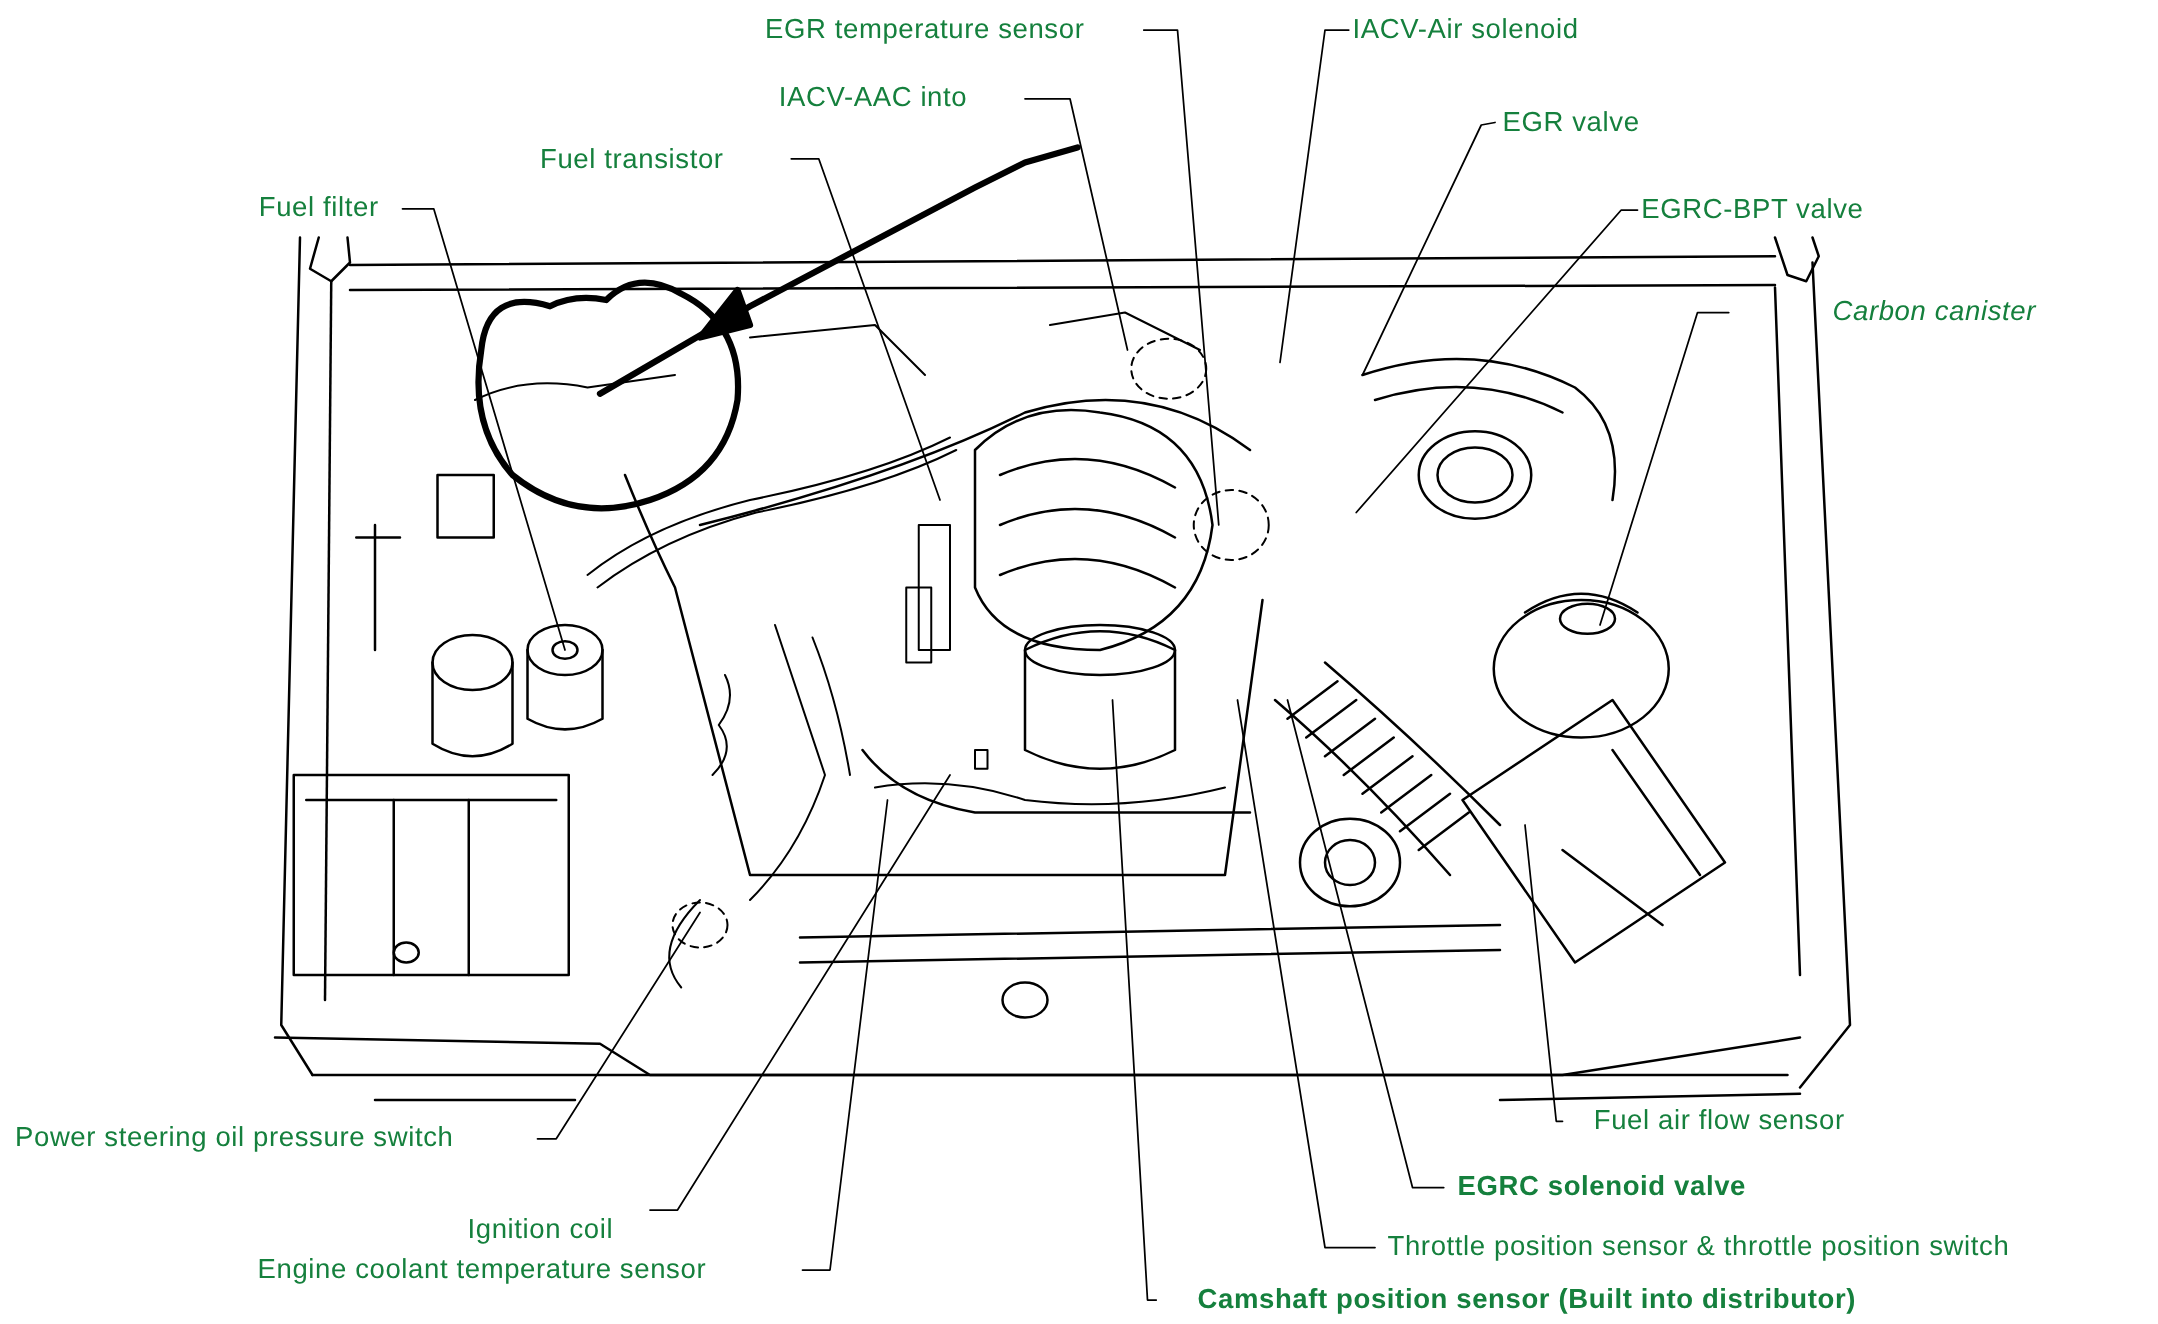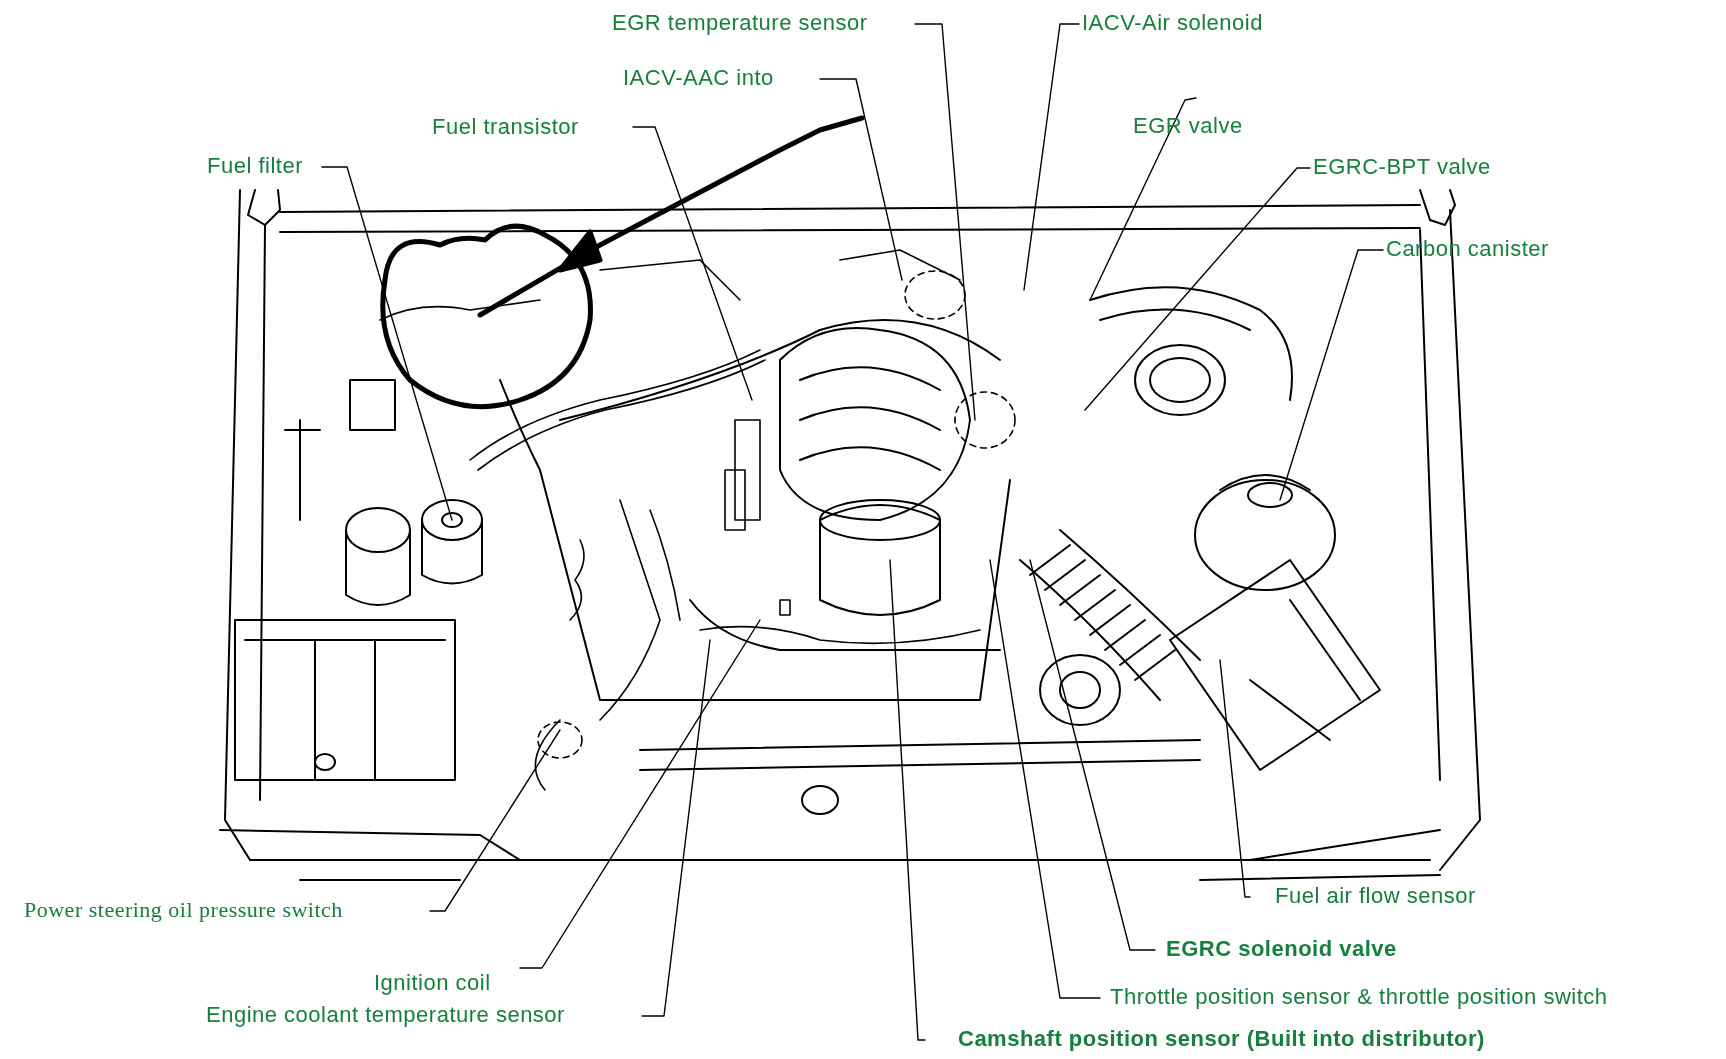--- a/index.html
+++ b/index.html
@@ -119,24 +119,24 @@
     <path d="M1155 950 L1130 950 L1030 560"></path>
     <path d="M642 1016 L664 1016 L710 640"></path>
     <path d="M1100 998 L1060 998 L990 560"></path>
     <path d="M925 1040 L918 1040 L890 560"></path>
   </g>
 </svg>
 
 <div class="lbl" style="left:612px;top:12px;">EGR temperature sensor</div>
 <div class="lbl" style="left:1082px;top:12px;">IACV-Air solenoid</div>
 <div class="lbl" style="left:623px;top:67px;">IACV-AAC into</div>
-<div class="lbl" style="left:1133px;top:87px;margin-top:28px;">EGR valve</div>
+<div class="lbl" style="left:1202px;top:87px;">EGR valve</div>
 <div class="lbl" style="left:432px;top:116px;">Fuel transistor</div>
 <div class="lbl" style="left:1313px;top:156px;">EGRC-BPT valve</div>
 <div class="lbl" style="left:207px;top:155px;">Fuel filter</div>
-<div class="lbl" style="left:1386px;top:238px;">Carbon canister</div>
-<div class="lbl" style="left:24px;top:899px;font-family:Liberation Serif, serif;">Power steering oil pressure switch</div>
+<div class="lbl" style="left:1466px;top:238px;font-style:italic;">Carbon canister</div>
+<div class="lbl" style="left:12px;top:899px;">Power steering oil pressure switch</div>
 <div class="lbl" style="left:1275px;top:885px;">Fuel air flow sensor</div>
 <div class="lbl" style="left:374px;top:956px;margin-top:16px;">Ignition coil</div>
 <div class="lbl" style="left:1166px;top:938px;font-weight:bold;">EGRC solenoid valve</div>
 <div class="lbl" style="left:206px;top:1004px;">Engine coolant temperature sensor</div>
 <div class="lbl" style="left:1110px;top:986px;">Throttle position sensor &amp;  throttle position switch</div>
 <div class="lbl" style="left:958px;top:1028px;font-weight:bold;">Camshaft position sensor  (Built into distributor)</div>
 
 </body></html>

